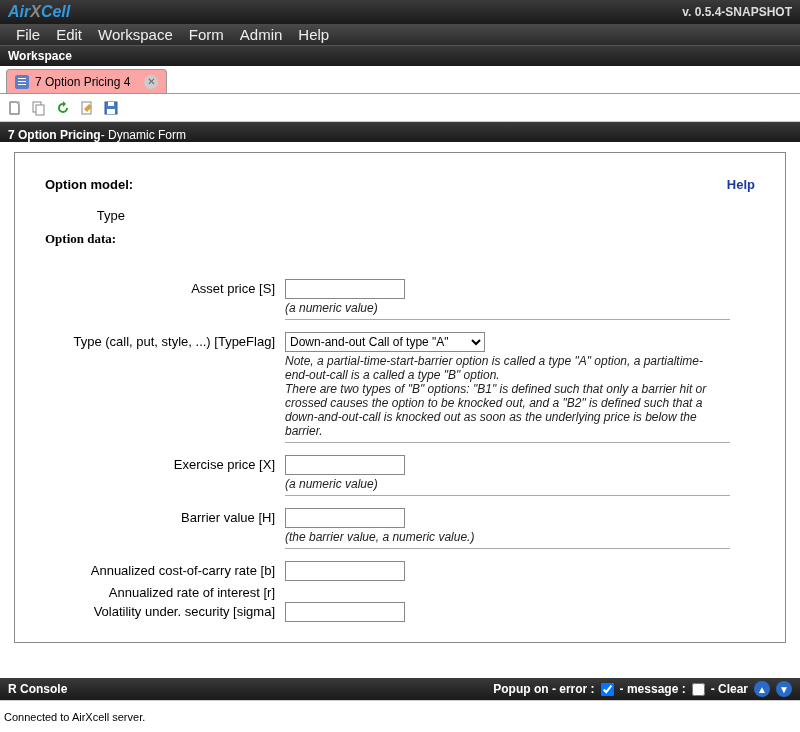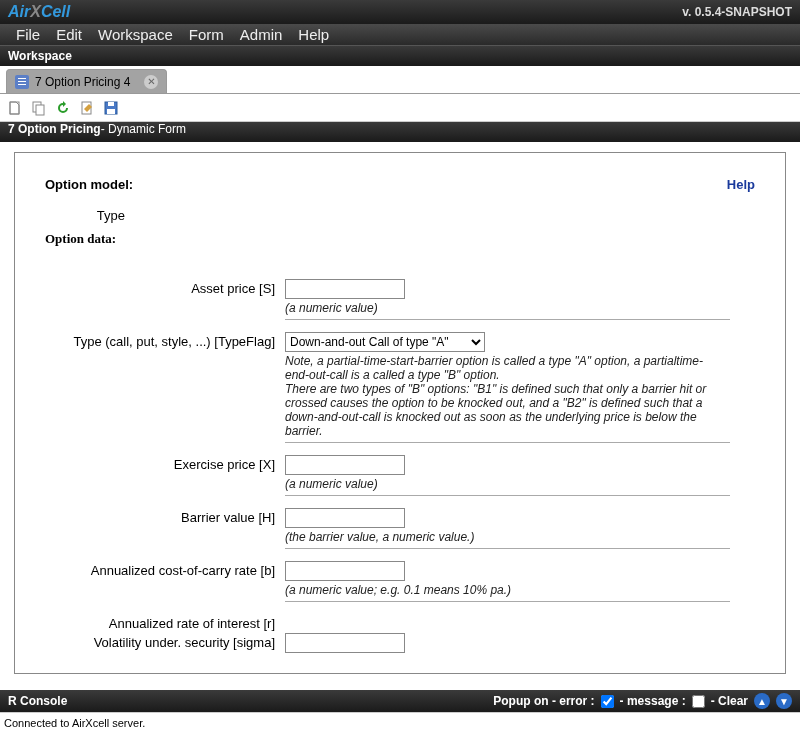--- a/index.html
+++ b/index.html
@@ -11,30 +11,30 @@
 .logo .x { color: #888; font-style: italic; }
 .logo .cell { color: #3399dd; font-style: italic; }
 .version { color: #ddd; font-weight: bold; font-size: 12px; }
 
 .menu-bar { background: linear-gradient(to bottom, #4a4a4a, #2a2a2a); color: #eee; height: 22px; display: flex; align-items: center; padding: 0 8px; border-bottom: 1px solid #555; }
 .menu-item { padding: 0 8px; cursor: pointer; font-size: 15px; text-align: center; }
 
 .workspace-header { background: linear-gradient(to bottom, #3a3a3a, #1a1a1a); color: #fff; height: 20px; display: flex; align-items: center; padding: 0 8px; font-weight: bold; font-size: 12px; }
 
 .tabs-area { background: #fff; border-bottom: 1px solid #999; height: 28px; display: flex; align-items: flex-end; padding: 0 6px; }
-.tab { border: 1px solid #999; border-bottom: none; border-top-left-radius: 4px; border-top-right-radius: 4px; background: #a3a3a3; padding: 4px 8px; display: flex; align-items: center; gap: 6px; font-size: 12px; height: 24px; }
+.tab { border: 1px solid #999; border-bottom: none; border-top-left-radius: 4px; border-top-right-radius: 4px; background: #fca5a5; padding: 4px 8px; display: flex; align-items: center; gap: 6px; font-size: 12px; height: 24px; }
 .tab-icon { width: 14px; height: 14px; background: #5b7fc7; display: inline-block; border-radius: 2px; position: relative; }
 .tab-icon::after { content: ""; position: absolute; inset: 3px; background: repeating-linear-gradient(to bottom, #fff 0, #fff 1px, transparent 1px, transparent 3px); }
 .tab-close { width: 14px; height: 14px; border-radius: 50%; background: #ccc; color: #666; display: flex; align-items: center; justify-content: center; font-size: 10px; margin-left: 8px; cursor: pointer; }
 
 .toolbar { background: #fff; height: 28px; display: flex; align-items: center; padding: 0 6px; gap: 6px; border-bottom: 1px solid #ccc; }
 .tool-btn { width: 18px; height: 18px; cursor: pointer; display: flex; align-items: center; justify-content: center; }
 .tool-btn svg { width: 16px; height: 16px; }
 
-.form-title-bar { background: linear-gradient(to bottom, #3a3a3a, #1a1a1a); color: #fff; height: 20px; display: flex; align-items: flex-start; padding: 0 8px; font-size: 12px; }
+.form-title-bar { background: linear-gradient(to bottom, #3a3a3a, #1a1a1a); color: #fff; height: 20px; display: flex; align-items: flex-end; padding: 0 8px; font-size: 12px; }
 .form-title-bar .bold { font-weight: bold; }
 
 .content-wrap { flex: 1; display: flex; overflow: hidden; }
 .content-scroll { flex: 1; overflow-y: scroll; padding: 10px; }
 .form-panel { border: 1px solid #888; padding: 18px 30px 18px 30px; background: #fff; margin: 0 4px; }
 
 .section-label { font-weight: bold; font-size: 13px; margin: 6px 0 14px 0; }
 .help-link { float: right; color: #1a3a9c; font-weight: bold; cursor: pointer; font-size: 13px; }
 
 .field-row { display: flex; align-items: flex-start; margin-bottom: 2px; }
@@ -44,21 +44,21 @@
 .field-input-area select { height: 20px; border: 1px solid #888; font-size: 12px; background: #fff; }
 .wide-select { width: 400px; }
 .med-select { width: 200px; }
 .field-hint { display: block; font-style: italic; font-size: 12px; color: #222; margin-top: 2px; border-bottom: 1px solid #aaa; padding-bottom: 4px; margin-bottom: 10px; width: 445px; }
 
 .console-bar { background: linear-gradient(to bottom, #3a3a3a, #1a1a1a); color: #fff; height: 22px; display: flex; align-items: center; padding: 0 8px; font-size: 12px; justify-content: space-between; }
 .console-right { display: flex; align-items: center; gap: 6px; justify-content: flex-end; }
 .console-right input[type="checkbox"] { vertical-align: middle; }
 .arrow-btn { width: 16px; height: 16px; border-radius: 50%; background: #2a6bc7; color: #fff; display: flex; align-items: center; justify-content: center; font-size: 10px; cursor: pointer; }
 
-.status-bar { background: #fff; color: #000; height: 20px; padding: 0 4px; font-size: 11px; display: flex; align-items: center; border-top: 1px solid #ccc; }
+.status-bar { background: #fff; color: #000; height: 32px; padding: 0 4px; font-size: 11px; display: flex; align-items: center; border-top: 1px solid #ccc; }
 
 ::-webkit-scrollbar { width: 16px; }
 ::-webkit-scrollbar-track { background: #eee; }
 ::-webkit-scrollbar-thumb { background: #bbb; border: 1px solid #999; }
 ::-webkit-scrollbar-button { background: #ddd; border: 1px solid #999; height: 16px; }
 </style>
 </head>
 <body>
 
 <div class="header-bar">
@@ -177,21 +177,20 @@
         <div class="field-input-area">
           <input type="text" style="">
           <span class="field-hint">(the barrier value, a numeric value.)</span>
         </div>
       </div>
 
       <div class="field-row">
         <div class="field-label">Annualized cost-of-carry rate [b]</div>
         <div class="field-input-area">
           <input type="text" style="">
-          <span class="field-hint">(a numeric value; e.g. 0.1 means 10% pa.)</span>
         </div>
       </div>
 
       <div class="field-row">
         <div class="field-label">Annualized rate of interest [r]</div>
       </div>
 
       <div class="field-row">
         <div class="field-label">Volatility under. security [sigma]</div>
         <div class="field-input-area">

